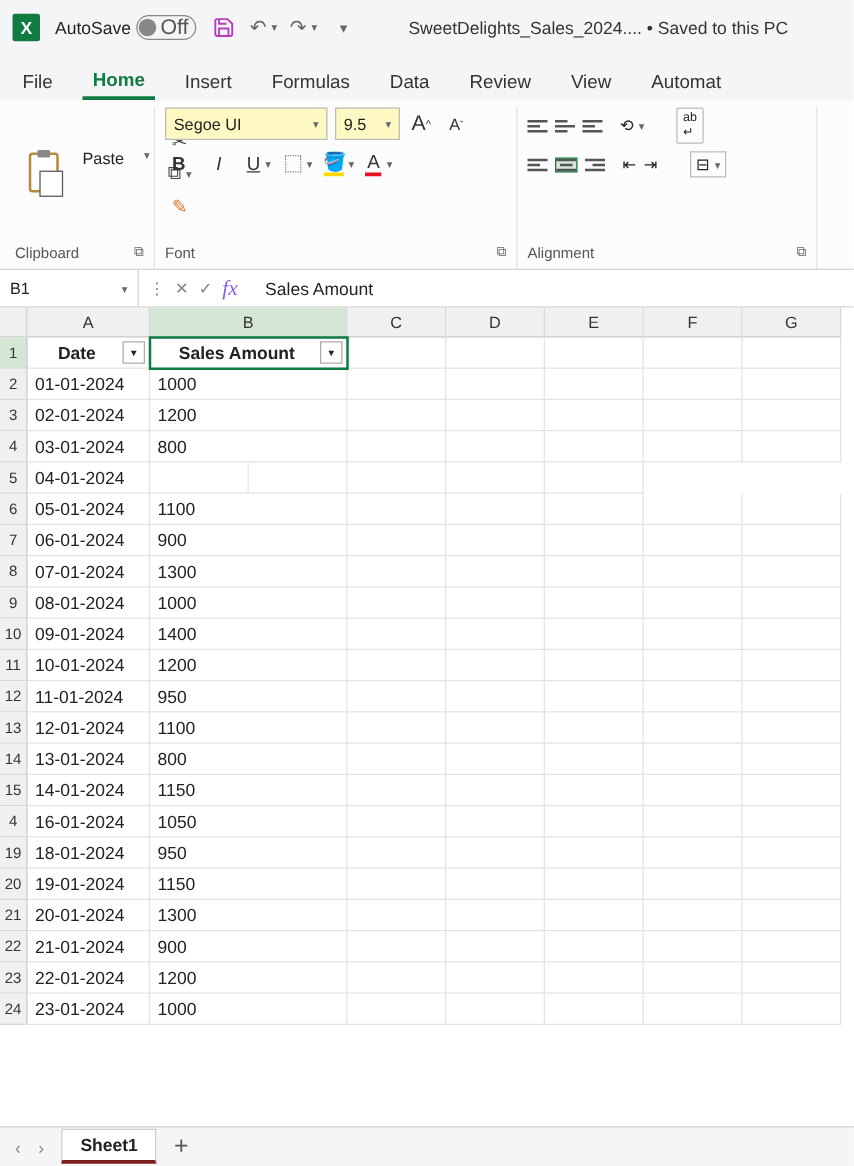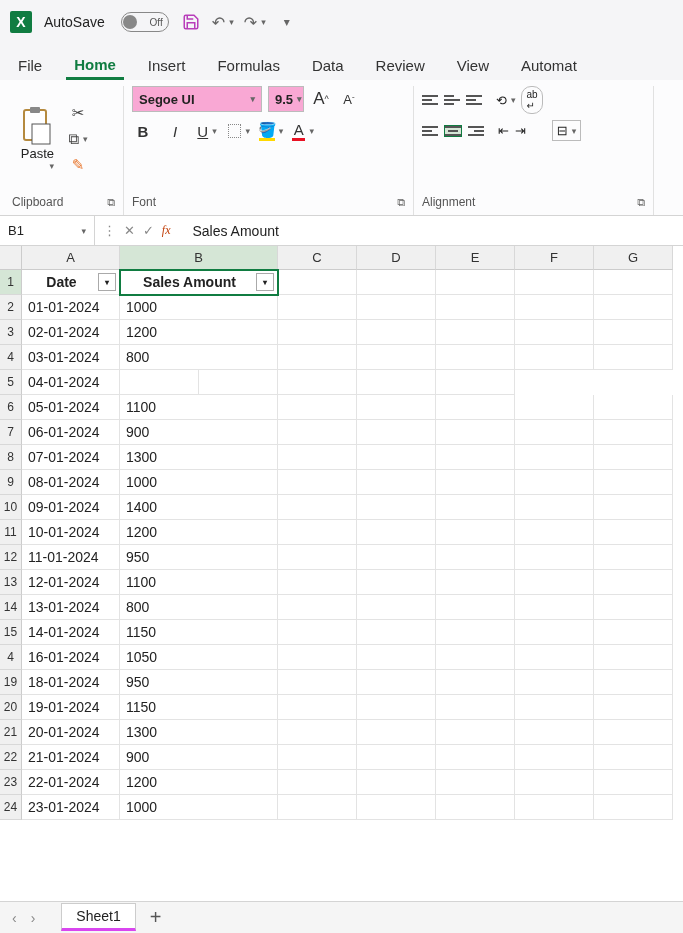--- a/index.html
+++ b/index.html
@@ -1,71 +1,71 @@
 <!DOCTYPE html>
 <html><head>
 <meta charset="utf-8">
 <style>
 * { margin:0; padding:0; box-sizing:border-box; font-family:"Segoe UI", sans-serif; }
 body { background:#fff; font-size:13px; color:#222; width:683px; height:933px; overflow:hidden; }
 
 
 .title-bar { height:44px; display:flex; align-items:center; padding:0 10px; gap:12px; background:#f5f5f7; }
 .excel-icon { width:22px; height:22px; background:#107c41; color:#fff; display:flex; align-items:center; justify-content:center; font-weight:bold; font-size:14px; border-radius:2px; }
-.autosave { display:flex; align-items:center; gap:16px; font-size:14px; }
+.autosave { display:flex; align-items:center; gap:4px; font-size:14px; }
 .autosave-toggle { width:48px; height:20px; border:1px solid #888; border-radius:10px; display:flex; align-items:center; padding:1px; position:relative; }
 .autosave-knob { width:14px; height:14px; background:#888; border-radius:50%; }
-.autosave-label { font-size:10px; position:absolute; right:5px; color:#555; }
+.autosave-label { font-size:17px; position:absolute; right:5px; color:#555; }
 .qat-icon { width:20px; height:20px; display:flex; align-items:center; justify-content:center; color:#666; font-size:16px; }
 .qat-icon.save { color:#b83dba; }
 .title-text { font-size:14px; margin-left:30px; color:#333; }
 .save-status { color:#333; }
 
 
 .tabs { height:36px; display:flex; align-items:flex-end; padding:0 10px; gap:16px; background:#f5f5f7; }
 .tab { padding:6px 8px; font-size:15px; color:#333; cursor:pointer; }
 .tab.active { font-weight:600; border-bottom:3px solid #107c41; color:#107c41; padding-bottom:4px; }
 
 
 .ribbon { height:136px; background:#fcfcfd; border-bottom:1px solid #d4d4d4; display:flex; padding:6px 4px 0 4px; }
 .ribbon-group { border-right:1px solid #e1e1e1; padding:0 8px 4px 8px; display:flex; flex-direction:column; justify-content:space-between; }
 .ribbon-group-body { display:flex; align-items:center; gap:4px; flex:1; }
 .ribbon-group-label { text-align:center; font-size:12px; color:#555; padding:4px 0 2px 0; display:flex; justify-content:center; align-items:center; gap:6px; }
 .dialog-launcher { font-size:11px; color:#666; margin-left:auto; padding-left:20px; }
 
 
-.paste-big { display:flex; flex-direction:column; align-items:flex-end; gap:0; padding:2px 6px; }
+.paste-big { display:flex; align-items:flex-start; gap:12px; padding:2px 6px; }
 .paste-icon { width:36px; height:40px; position:relative; }
 .clipboard-svg { width:36px; height:40px; }
 .small-col { display:flex; flex-direction:column; gap:6px; margin-left:4px; }
 .sm-icon { width:20px; height:20px; display:flex; align-items:center; justify-content:center; font-size:15px; color:#444; }
 .brush { color:#e8762d; }
 
 
 .font-row { display:flex; align-items:center; gap:6px; margin-bottom:8px; }
-.font-sel { border:1px solid #bbb; height:26px; padding:0 6px; display:flex; align-items:center; justify-content:space-between; background:#f9a8d4; font-size:13px;font-weight:bold; }
+.font-sel { border:1px solid #bbb; height:26px; padding:0 6px; display:flex; align-items:center; justify-content:space-between; background:#fef9c3; font-size:13px; }
 .font-name { width:130px; }
-.font-size { width:36px; }
+.font-size { width:52px; }
 .caret { font-size:9px; color:#666; margin-left:4px; }
 .font-tools { display:flex; align-items:center; gap:10px; }
 .ft-btn { width:22px; height:22px; display:flex; align-items:center; justify-content:center; font-size:15px; color:#333; }
 .underline-bar { border-bottom:3px solid; width:16px; display:inline-block; text-align:center; line-height:1; padding-bottom:1px; }
 .grow { font-size:17px; } .shrink { font-size:13px; }
 .align-btn { display:flex; align-items:center; justify-content:center; }
 .align-btn.selected { background:#d5e6d6; border:1px solid #107c41; }
 .align-lines { display:flex; flex-direction:column; gap:2px; }
 .al { width:16px; height:2px; background:#555; }
 .al.short { width:10px; }
 .wrap-box { border:1px solid #bbb; padding:2px 4px; font-size:10px; border-radius:2px; }
 
 
 .formula-bar { height:30px; display:flex; align-items:center; border-bottom:1px solid #d4d4d4; background:#fff; }
-.name-box { width:95px; border-right:1px solid #d4d4d4; padding:0 8px; display:flex; align-items:center; justify-content:space-between; font-size:13px; height:100%; }
+.name-box { width:111px; border-right:1px solid #d4d4d4; padding:0 8px; display:flex; align-items:center; justify-content:space-between; font-size:13px; height:100%; }
 .fb-btns { display:flex; align-items:center; gap:8px; padding:0 8px; color:#888; }
-.fb-btns .fx { font-style:italic; font-family:"Times New Roman", serif; font-size:12px; color:#c2410c; }
+.fb-btns .fx { font-style:italic; font-family:"Times New Roman", serif; font-size:17px; color:#8b5cf6; }
 .fb-text { padding:0 14px; font-size:14px; }
 .corner { width:22px; height:24px; background:#f0f0f0; border-right:1px solid #ccc; border-bottom:1px solid #ccc; }
 .col-headers { display:flex; }
 .col-h { height:24px; background:#f0f0f0; border-right:1px solid #d8d8d8; border-bottom:1px solid #ccc; font-size:13px; text-align:center; line-height:24px; color:#333; }
 .col-A, .cell-A { width:98px; } .col-B, .cell-B { width:158px; }
 .col-C,.col-D,.col-E,.col-F,.col-G,.cell-C,.cell-D,.cell-E,.cell-F,.cell-G { width:79px; }
 .col-h.selected { background:#d5e6d6; }
 .row { display:flex; height:25px; }
 .row-h { width:22px; background:#f0f0f0; border-right:1px solid #ccc; border-bottom:1px solid #d8d8d8; font-size:12px; text-align:center; line-height:25px; color:#333; }
 .row-h.selected { background:#d5e6d6; }
@@ -74,21 +74,21 @@
 .cell-A { text-align:left; } .cell-B { text-align:left; }
 .hdr .cell-A { text-align:center; } .hdr .cell-B { text-align:center; position:relative; padding-right:24px; }
 .active-cell { outline:2px solid #107c41; outline-offset:-1px; }
 .filter-btn { position:absolute; right:3px; top:3px; width:18px; height:18px; border:1px solid #aaa; background:#fff; display:flex; align-items:center; justify-content:center; font-size:8px; }
 .hdr .cell-A { position:relative; padding-right:24px; }
 
 
 .sheet-bar { position:absolute; bottom:0; left:0; right:0; height:32px; background:#f5f5f5; border-top:1px solid #d4d4d4; display:flex; align-items:center; padding:0 12px; gap:14px; }
 .sheet-nav { color:#888; font-size:14px; }
 .sheet-tab { background:#fff; border:1px solid #ccc; border-bottom:none; padding:4px 14px; font-size:14px; position:relative; top:-1px; }
-.sheet-tab.active { border-bottom:3px solid #d946ef; font-weight:400;margin-left:12px; }
+.sheet-tab.active { border-bottom:3px solid #7f1d1d; font-weight:700; }
 .add-sheet { font-size:20px; color:#555; }
 .grid-area { height:638px; overflow:hidden; position:relative; }
 </style>
 </head>
 <body>
 
 <div class="title-bar">
   <div class="excel-icon">X</div>
   <div class="autosave">
     <span>AutoSave</span>
@@ -100,20 +100,23 @@
   <div class="qat-icon save">
     <svg width="18" height="18" viewBox="0 0 24 24" fill="none" stroke="#b83dba" stroke-width="2">
         <path d="M19 21H5a2 2 0 0 1-2-2V5a2 2 0 0 1 2-2h11l5 5v11a2 2 0 0 1-2 2z"></path>
         <polyline points="17 21 17 13 7 13 7 21"></polyline>
         <polyline points="7 3 7 8 15 8"></polyline>
       </svg>
   </div>
   <div class="qat-icon">↶<span class="caret">▾</span></div>
   <div class="qat-icon">↷<span class="caret">▾</span></div>
   <div class="qat-icon" style="font-size:12px;">▾</div>
+  <div class="title-text">
+    <span>SweetDelights_Sales_2024....</span> • <span class="save-status">Saved to this PC</span>
+  </div>
 </div>
 
 <div class="tabs">
   <div class="tab">File</div>
   <div class="tab active">Home</div>
   <div class="tab">Insert</div>
   <div class="tab">Formulas</div>
   <div class="tab">Data</div>
   <div class="tab">Review</div>
   <div class="tab">View</div>
@@ -206,21 +209,21 @@
             </div>
           </div>
         <div class="align-btn">
             <div class="align-lines">
               <div class="al"></div>
               <div class="al short"></div>
               <div class="al"></div>
             </div>
           </div>
         <div class="align-btn" style="margin-left:8px;">⟲<span class="caret">▾</span></div>
-        <div class="wrap-box" style="border-radius:10px;">ab<br>↵</div>
+        <div class="wrap-box" style="margin-left:20px;">ab<br>↵</div>
       </div>
       <div style="display:flex;gap:6px;align-items:center;">
         <div class="align-btn">
             <div class="align-lines">
               <div class="al"></div>
               <div class="al short"></div>
               <div class="al"></div>
             </div>
           </div>
         <div class="align-btn selected">

